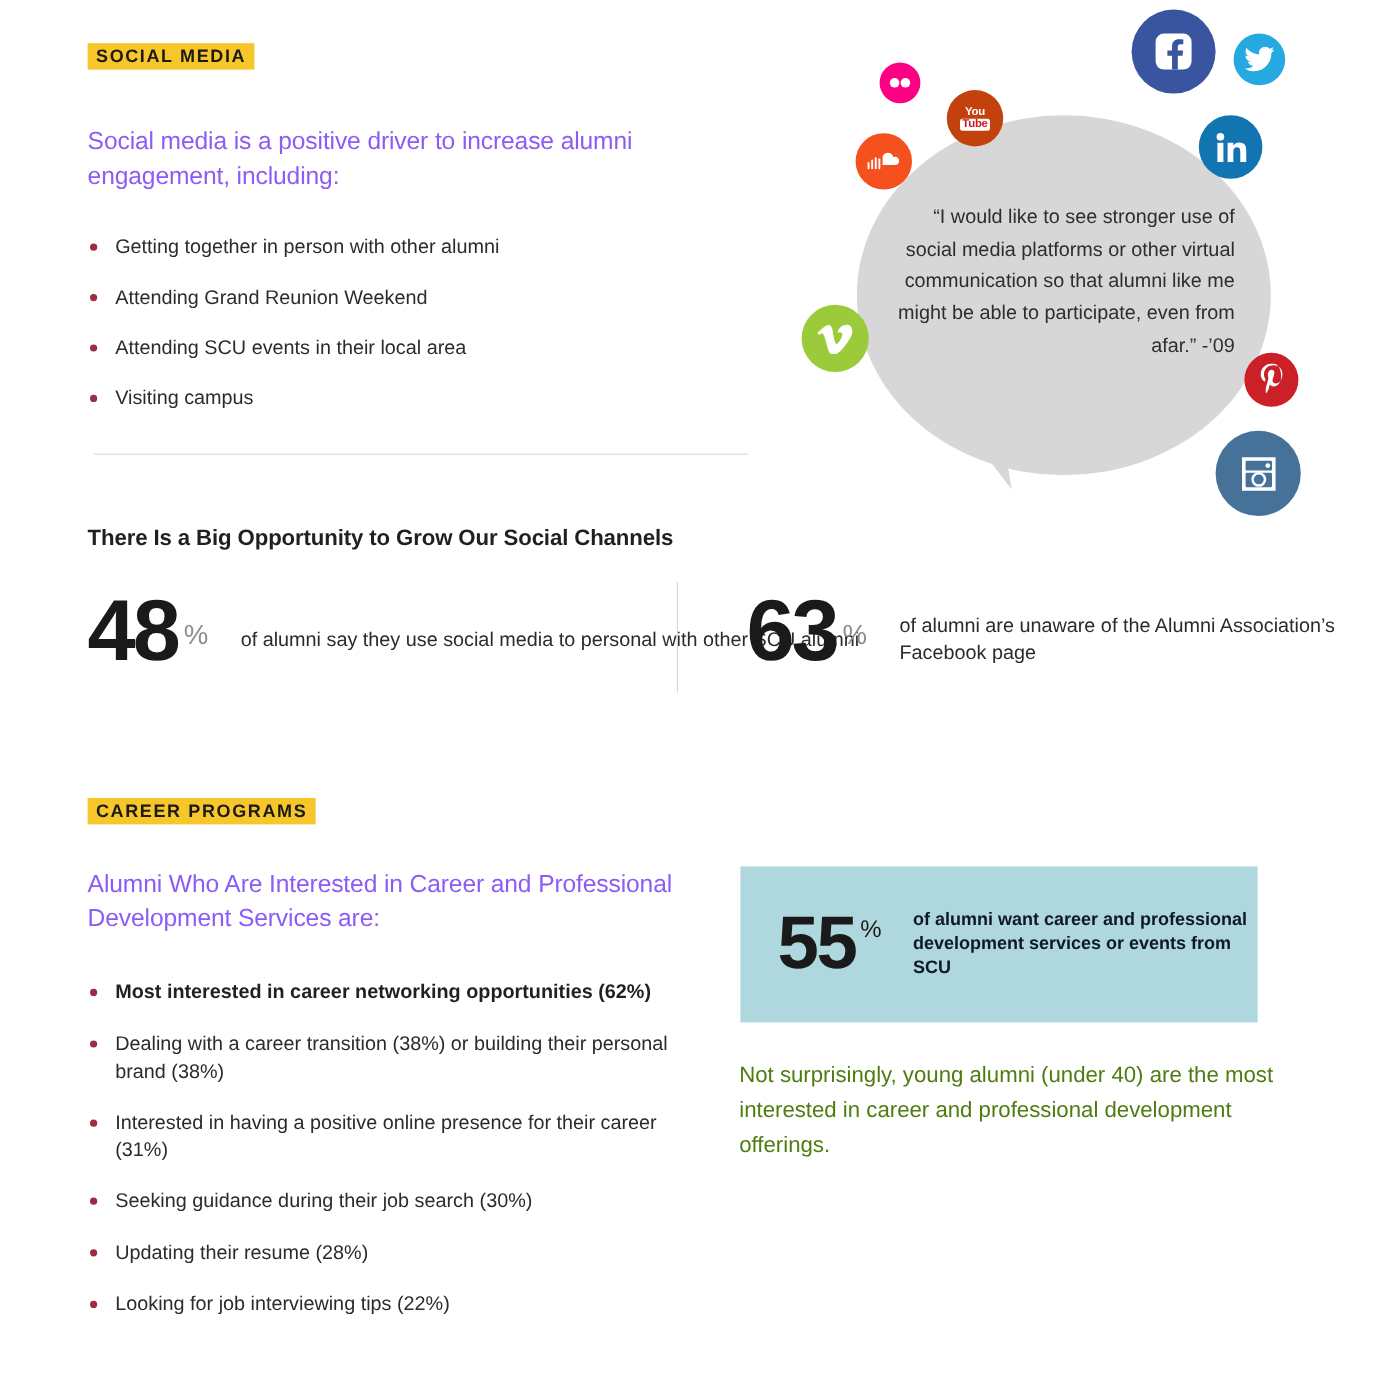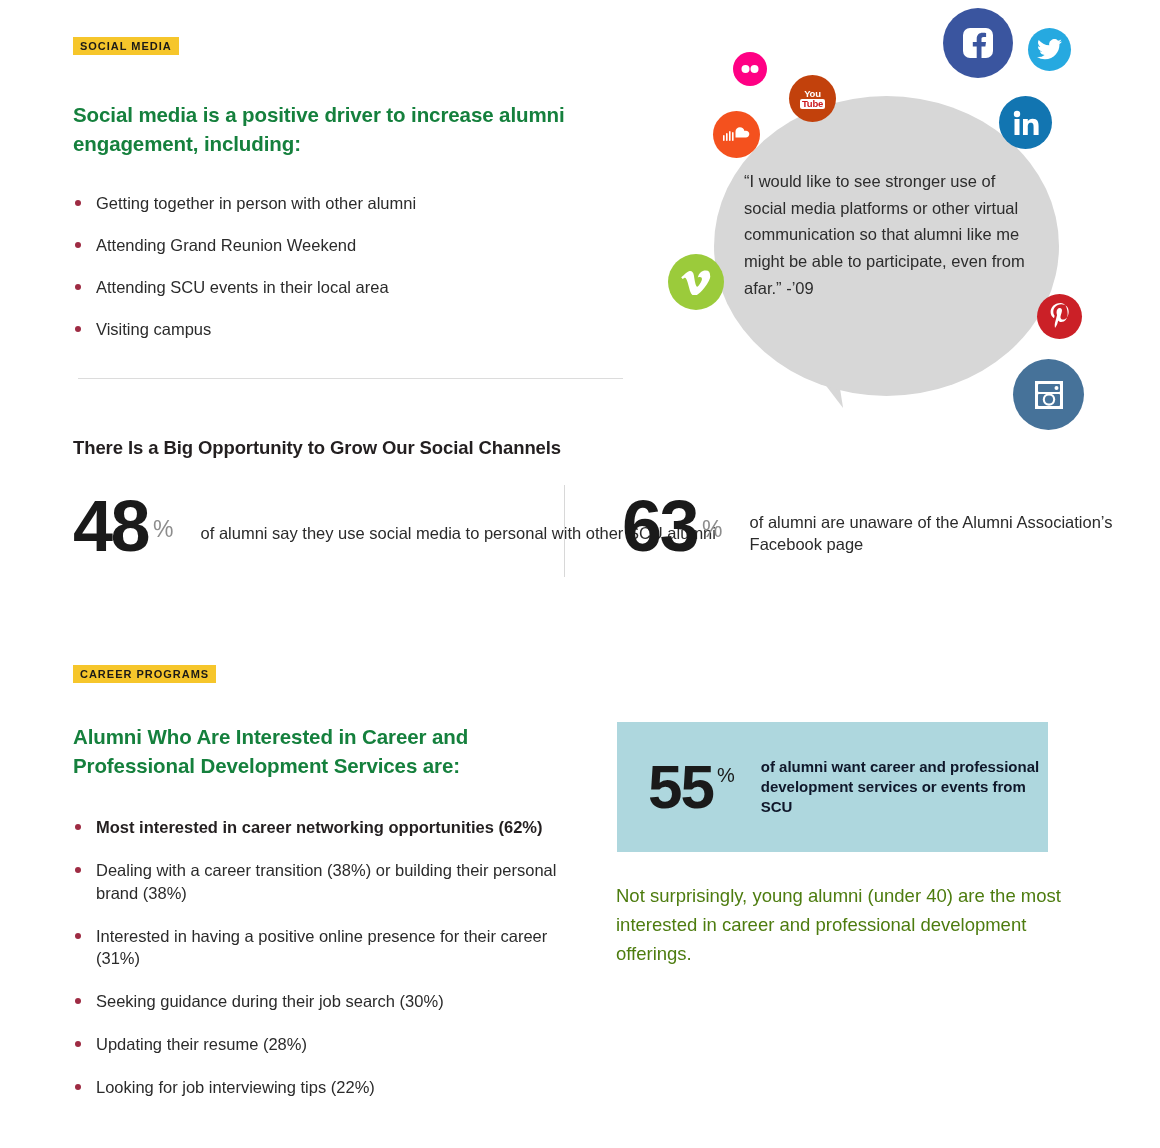--- a/index.html
+++ b/index.html
@@ -17,33 +17,33 @@
     position: relative;
     width: 1160px;
     height: 1148px;
   }
 
   
   .tag {
     display: inline-block;
     background: #f6c62b;
     color: #1c1a17;
-    font-size: 11px;
+    font-size: 15px;
     font-weight: bold;
     letter-spacing: 0.09em;
     padding: 4px 7px 3px 7px;
     line-height: 1;
   }
 
   
   .lead-heading {
     font-size: 20.5px;
-    font-weight: bold;
+    font-weight: normal;
     line-height: 1.42;
-    color: #15803d;
+    color: #8b5cf6;
     letter-spacing: -0.1px;
   }
 
   .sub-heading {
     font-size: 18.5px;
     font-weight: bold;
     color: #231f20;
     letter-spacing: -0.1px;
   }
 
@@ -118,21 +118,21 @@
     border-right: 52px solid #d7d7d7;
     border-bottom: 96px solid transparent;
     transform: rotate(-9deg);
   }
 
   .bubble-quote {
     position: absolute;
     left: 30px;
     top: 72px;
     width: 285px;
-    text-align: left;
+    text-align: right;
     font-size: 16.5px;
     line-height: 1.62;
     color: #2d2d2d;
   }
 
   
   .icon {
     position: absolute;
     border-radius: 50%;
     display: flex;

